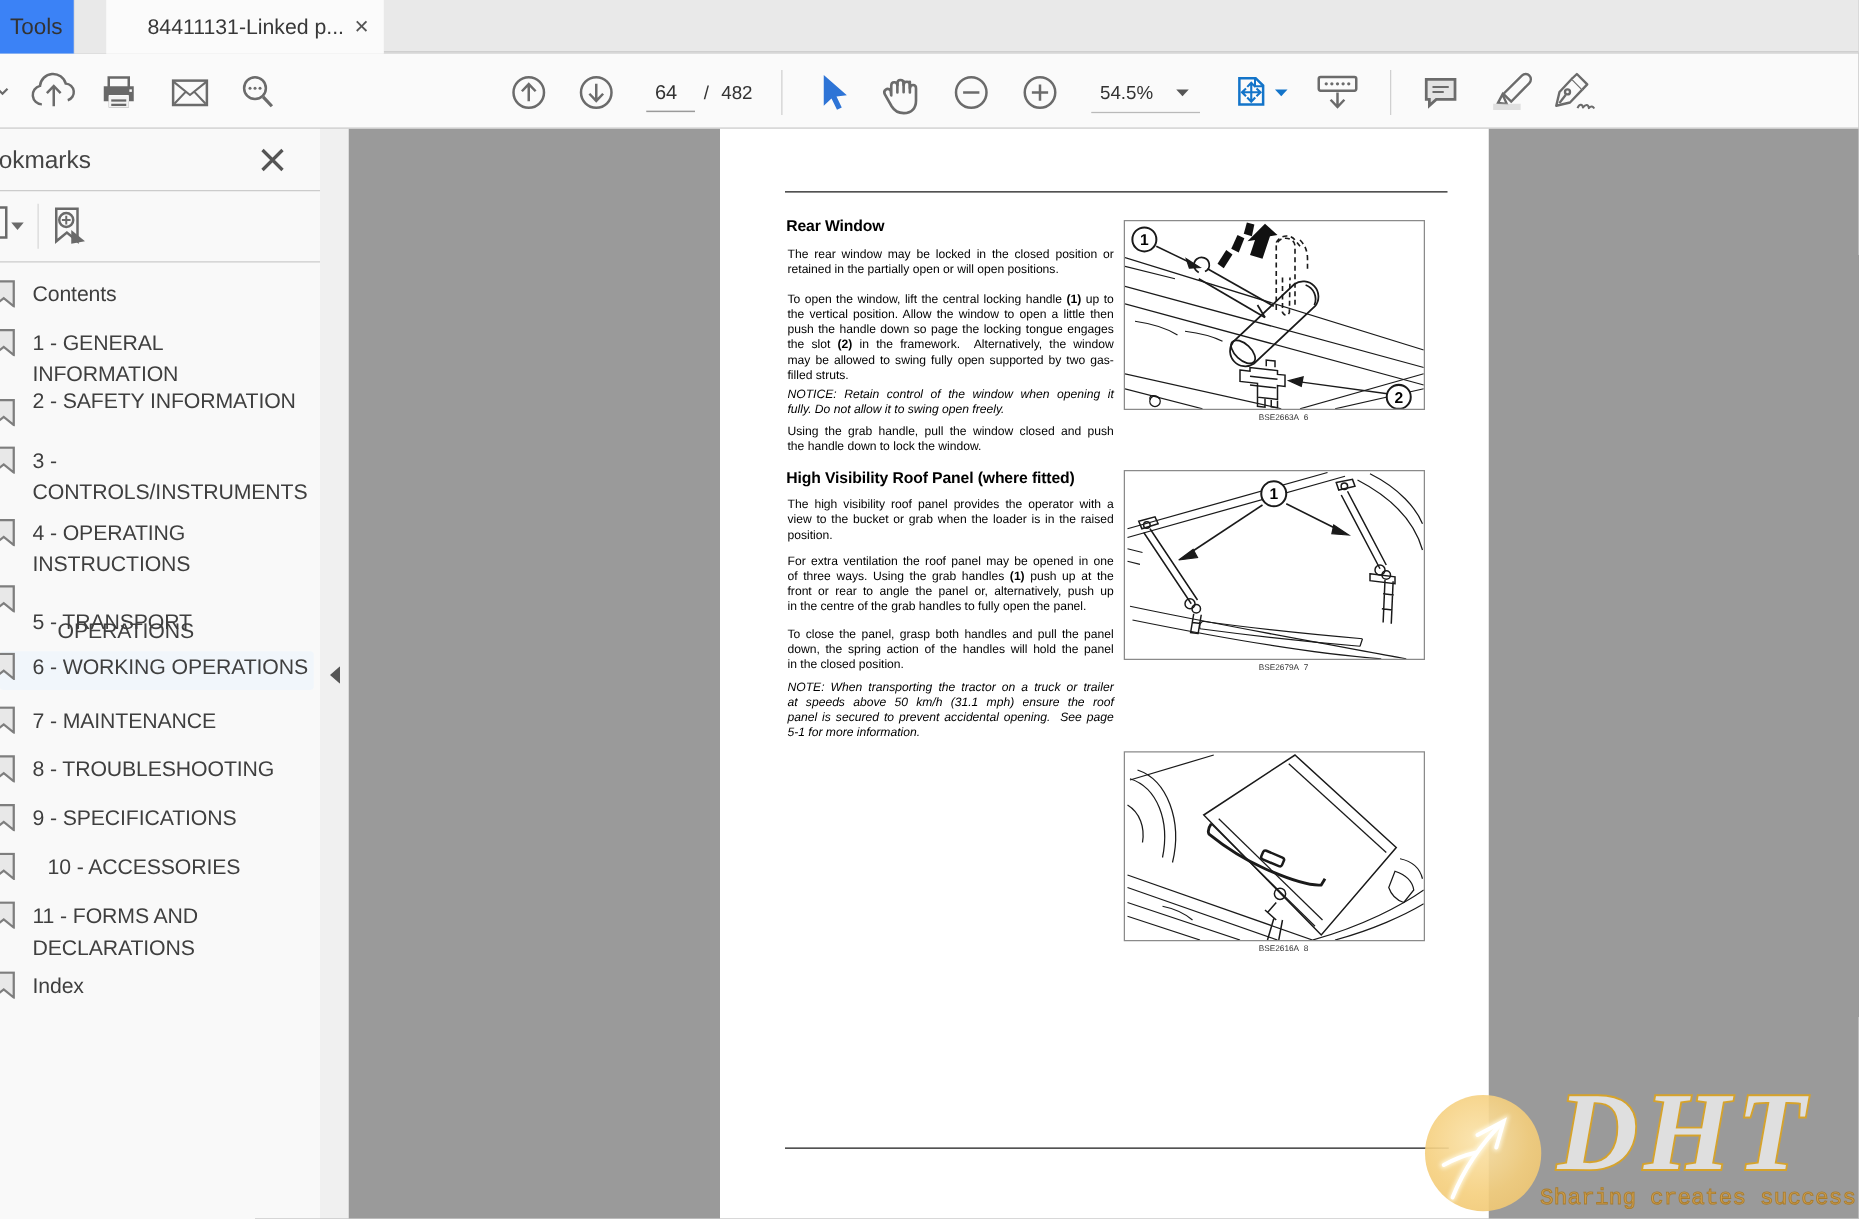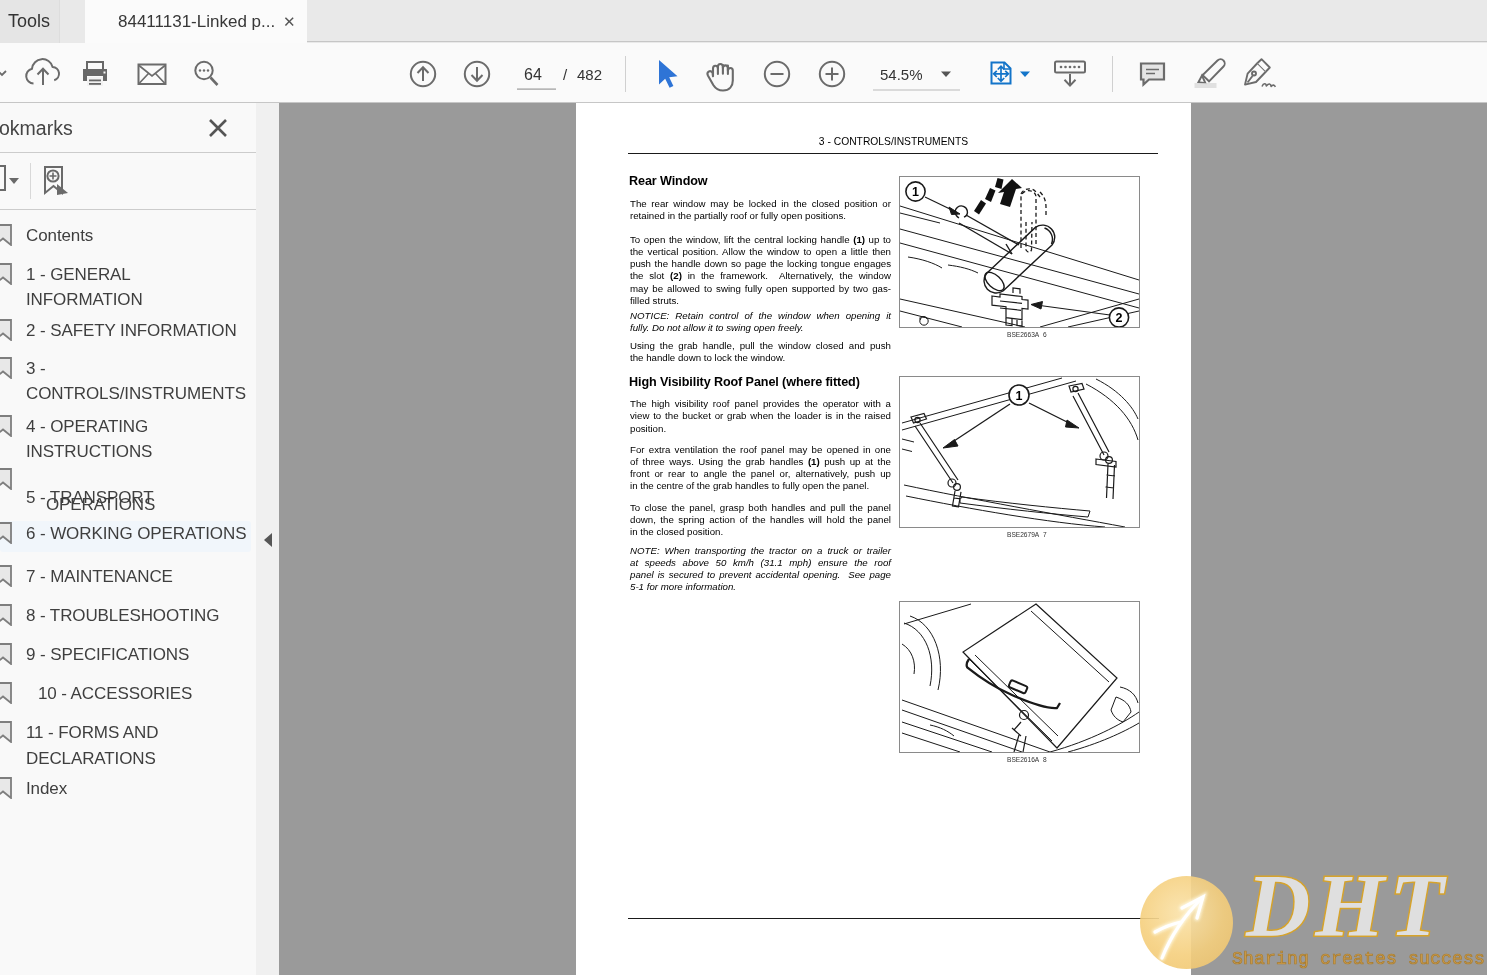--- a/index.html
+++ b/index.html
@@ -1,21 +1,21 @@
 <!DOCTYPE html>
 <html><head>
 <meta charset="utf-8">
 <style>
 * { margin:0; padding:0; box-sizing:border-box; }
 html,body { width:1487px; height:975px; overflow:hidden; font-family:"Liberation Sans", sans-serif; }
 #stage { position:relative; width:1487px; height:975px; background:#9a9a9a; overflow:hidden; }
 
 #tabbar { position:absolute; left:0; top:0; width:1487px; height:43px; background:#e9e9e9; }
 #tabrest { position:absolute; left:307px; top:0; width:1180px; height:42px; background:#e9e9e9; border-bottom:1px solid #c6c6c6; }
-#toolstab { position:absolute; left:0; top:0; width:60px; height:43px; background:#e5e5e5; border-right:1px solid #dddddd; color:#333; font-size:18px; line-height:43px; padding-left:8px; }
+#toolstab { position:absolute; left:0; top:0; width:60px; height:43px; background:#3b82f6; border-right:1px solid #dddddd; color:#333; font-size:18px; line-height:43px; padding-left:8px; }
 #doctab { position:absolute; left:85px; top:0; width:222px; height:43px; background:#fbfbfb; color:#383838; font-size:17px; line-height:43px; text-align:left; padding-left:33px; }
 #doctab .x { position:absolute; left:198px; top:0; font-size:15px; color:#555; }
 
 #toolbar { position:absolute; left:0; top:43px; width:1487px; height:60px; background:#fafafa; border-bottom:1px solid #c6c6c6; }
 
 #page { position:absolute; left:576px; top:103px; width:615px; height:872px; background:#fff; }
 
 #sidebar { position:absolute; left:0; top:103px; width:256px; height:872px; background:#f9f9f9; }
 #sbtitle { position:absolute; left:-1px; top:117px; font-size:19.5px; color:#454545; }
 #sbline1 { position:absolute; left:0; top:152px; width:256px; height:1px; background:#cccccc; }
@@ -158,26 +158,25 @@
     <rect x="517" y="45.5" width="39" height="1.2" fill="#9a9a9a"></rect>
     <text x="563" y="36.5" font-size="15" fill="#333">/</text>
     <text x="577" y="36.5" font-size="15" fill="#333">482</text>
     <rect x="625" y="13" width="1" height="36" fill="#d0d0d0"></rect>
     <text x="880" y="36.5" font-size="15" fill="#333">54.5%</text>
     <rect x="873" y="46.5" width="87" height="1" fill="#b9b9b9"></rect>
     <rect x="1112" y="13" width="1" height="36" fill="#d0d0d0"></rect>
   </svg>
 
   <div id="page"></div>
-  <div class="pgh" style="left:628px;top:136px;width:531px;text-align:center;">3 - CONTROLS/INSTRUMENTS</div>
   <div class="rule" style="left:628px;top:153px;width:530px;"></div>
   <h3 class="sect" style="left:629px;top:174px;">Rear Window</h3>
   <div class="col" style="top:197.6px;">
     <div class="bl">The rear window may be locked in the closed position or</div>
-    <div class="bl ll">retained in the partially roof or fully open positions.</div>
+    <div class="bl ll">retained in the partially open or will open positions.</div>
   </div>
   <div class="col" style="top:233.6px;">
     <div class="bl">To open the window, lift the central locking handle <b>(1)</b> up to</div>
     <div class="bl">the vertical position. Allow the window to open a little then</div>
     <div class="bl">push the handle down so page the locking tongue engages</div>
     <div class="bl">the slot <b>(2)</b> in the framework.&nbsp; Alternatively, the window</div>
     <div class="bl">may be allowed to swing fully open supported by two gas-</div>
     <div class="bl ll">filled struts.</div>
   </div>
   <div class="col" style="top:339.6px;">
@@ -393,21 +392,21 @@
       </svg>
     <div class="bmtext" style="top:226px;">Contents</div>
     <svg class="bm" style="top:263px;" viewBox="0 0 18 22">
         <path d="M1 1 h16 v20 l-8 -6.5 l-8 6.5 z" fill="#e8e8e8" stroke="#7e7e7e" stroke-width="1.8"></path>
       </svg>
     <div class="bmtext" style="top:265px;">1 - GENERAL</div>
     <div class="bmtext" style="top:290px;">INFORMATION</div>
     <svg class="bm" style="top:319px;" viewBox="0 0 18 22">
         <path d="M1 1 h16 v20 l-8 -6.5 l-8 6.5 z" fill="#e8e8e8" stroke="#7e7e7e" stroke-width="1.8"></path>
       </svg>
-    <div class="bmtext" style="top:321px;">2 - SAFETY INFORMATION</div>
+    <div class="bmtext" style="top:311px;">2 - SAFETY INFORMATION</div>
     <svg class="bm" style="top:357px;" viewBox="0 0 18 22">
         <path d="M1 1 h16 v20 l-8 -6.5 l-8 6.5 z" fill="#e8e8e8" stroke="#7e7e7e" stroke-width="1.8"></path>
       </svg>
     <div class="bmtext" style="top:359px;">3 -</div>
     <div class="bmtext" style="top:384px;">CONTROLS/INSTRUMENTS</div>
     <svg class="bm" style="top:415px;" viewBox="0 0 18 22">
         <path d="M1 1 h16 v20 l-8 -6.5 l-8 6.5 z" fill="#e8e8e8" stroke="#7e7e7e" stroke-width="1.8"></path>
       </svg>
     <div class="bmtext" style="top:417px;">4 - OPERATING</div>
     <div class="bmtext" style="top:442px;">INSTRUCTIONS</div>

